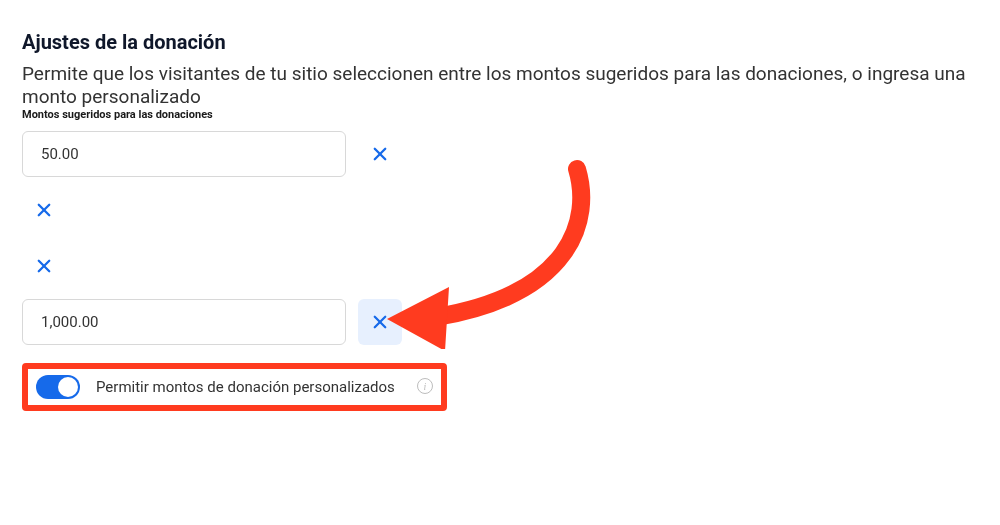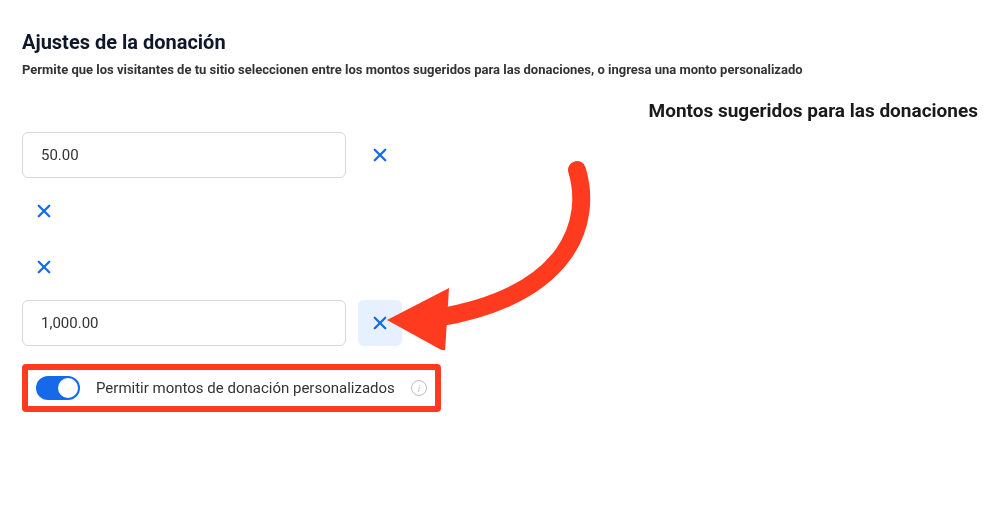--- a/index.html
+++ b/index.html
@@ -13,31 +13,28 @@
       padding: 30px 22px;
       width: 1000px;
     }
     .section-title {
       font-size: 20px;
       font-weight: 700;
       color: #0f172a;
       margin-bottom: 8px;
     }
     .section-description {
-      font-size: 13px;
+      font-size: 19px;
       color: #333;
-      margin-bottom: 22px;
-      font-weight: bold;
     }
     .field-label {
-      font-size: 19px;
+      font-size: 11px;
       font-weight: 700;
       color: #1a1a1a;
       margin-bottom: 10px;
-      text-align: right;
     }
     .amount-rows {
       display: flex;
       flex-direction: column;
       gap: 10px;
       width: 100%;
     }
     .amount-row {
       display: flex;
       align-items: center;
@@ -101,22 +98,22 @@
       right: 2px;
       width: 20px;
       height: 20px;
       background: #fff;
       border-radius: 50%;
     }
     .toggle-label {
       font-size: 15px;
       color: #333;
       display: flex;
-      align-items: center;
-      gap: 16px;
+      align-items: flex-start;
+      gap: 22px;
     }
     .info-icon {
       width: 16px;
       height: 16px;
       border: 1px solid #bdbdbd;
       border-radius: 50%;
       color: #bdbdbd;
       font-size: 10px;
       display: inline-flex;
       align-items: center;

